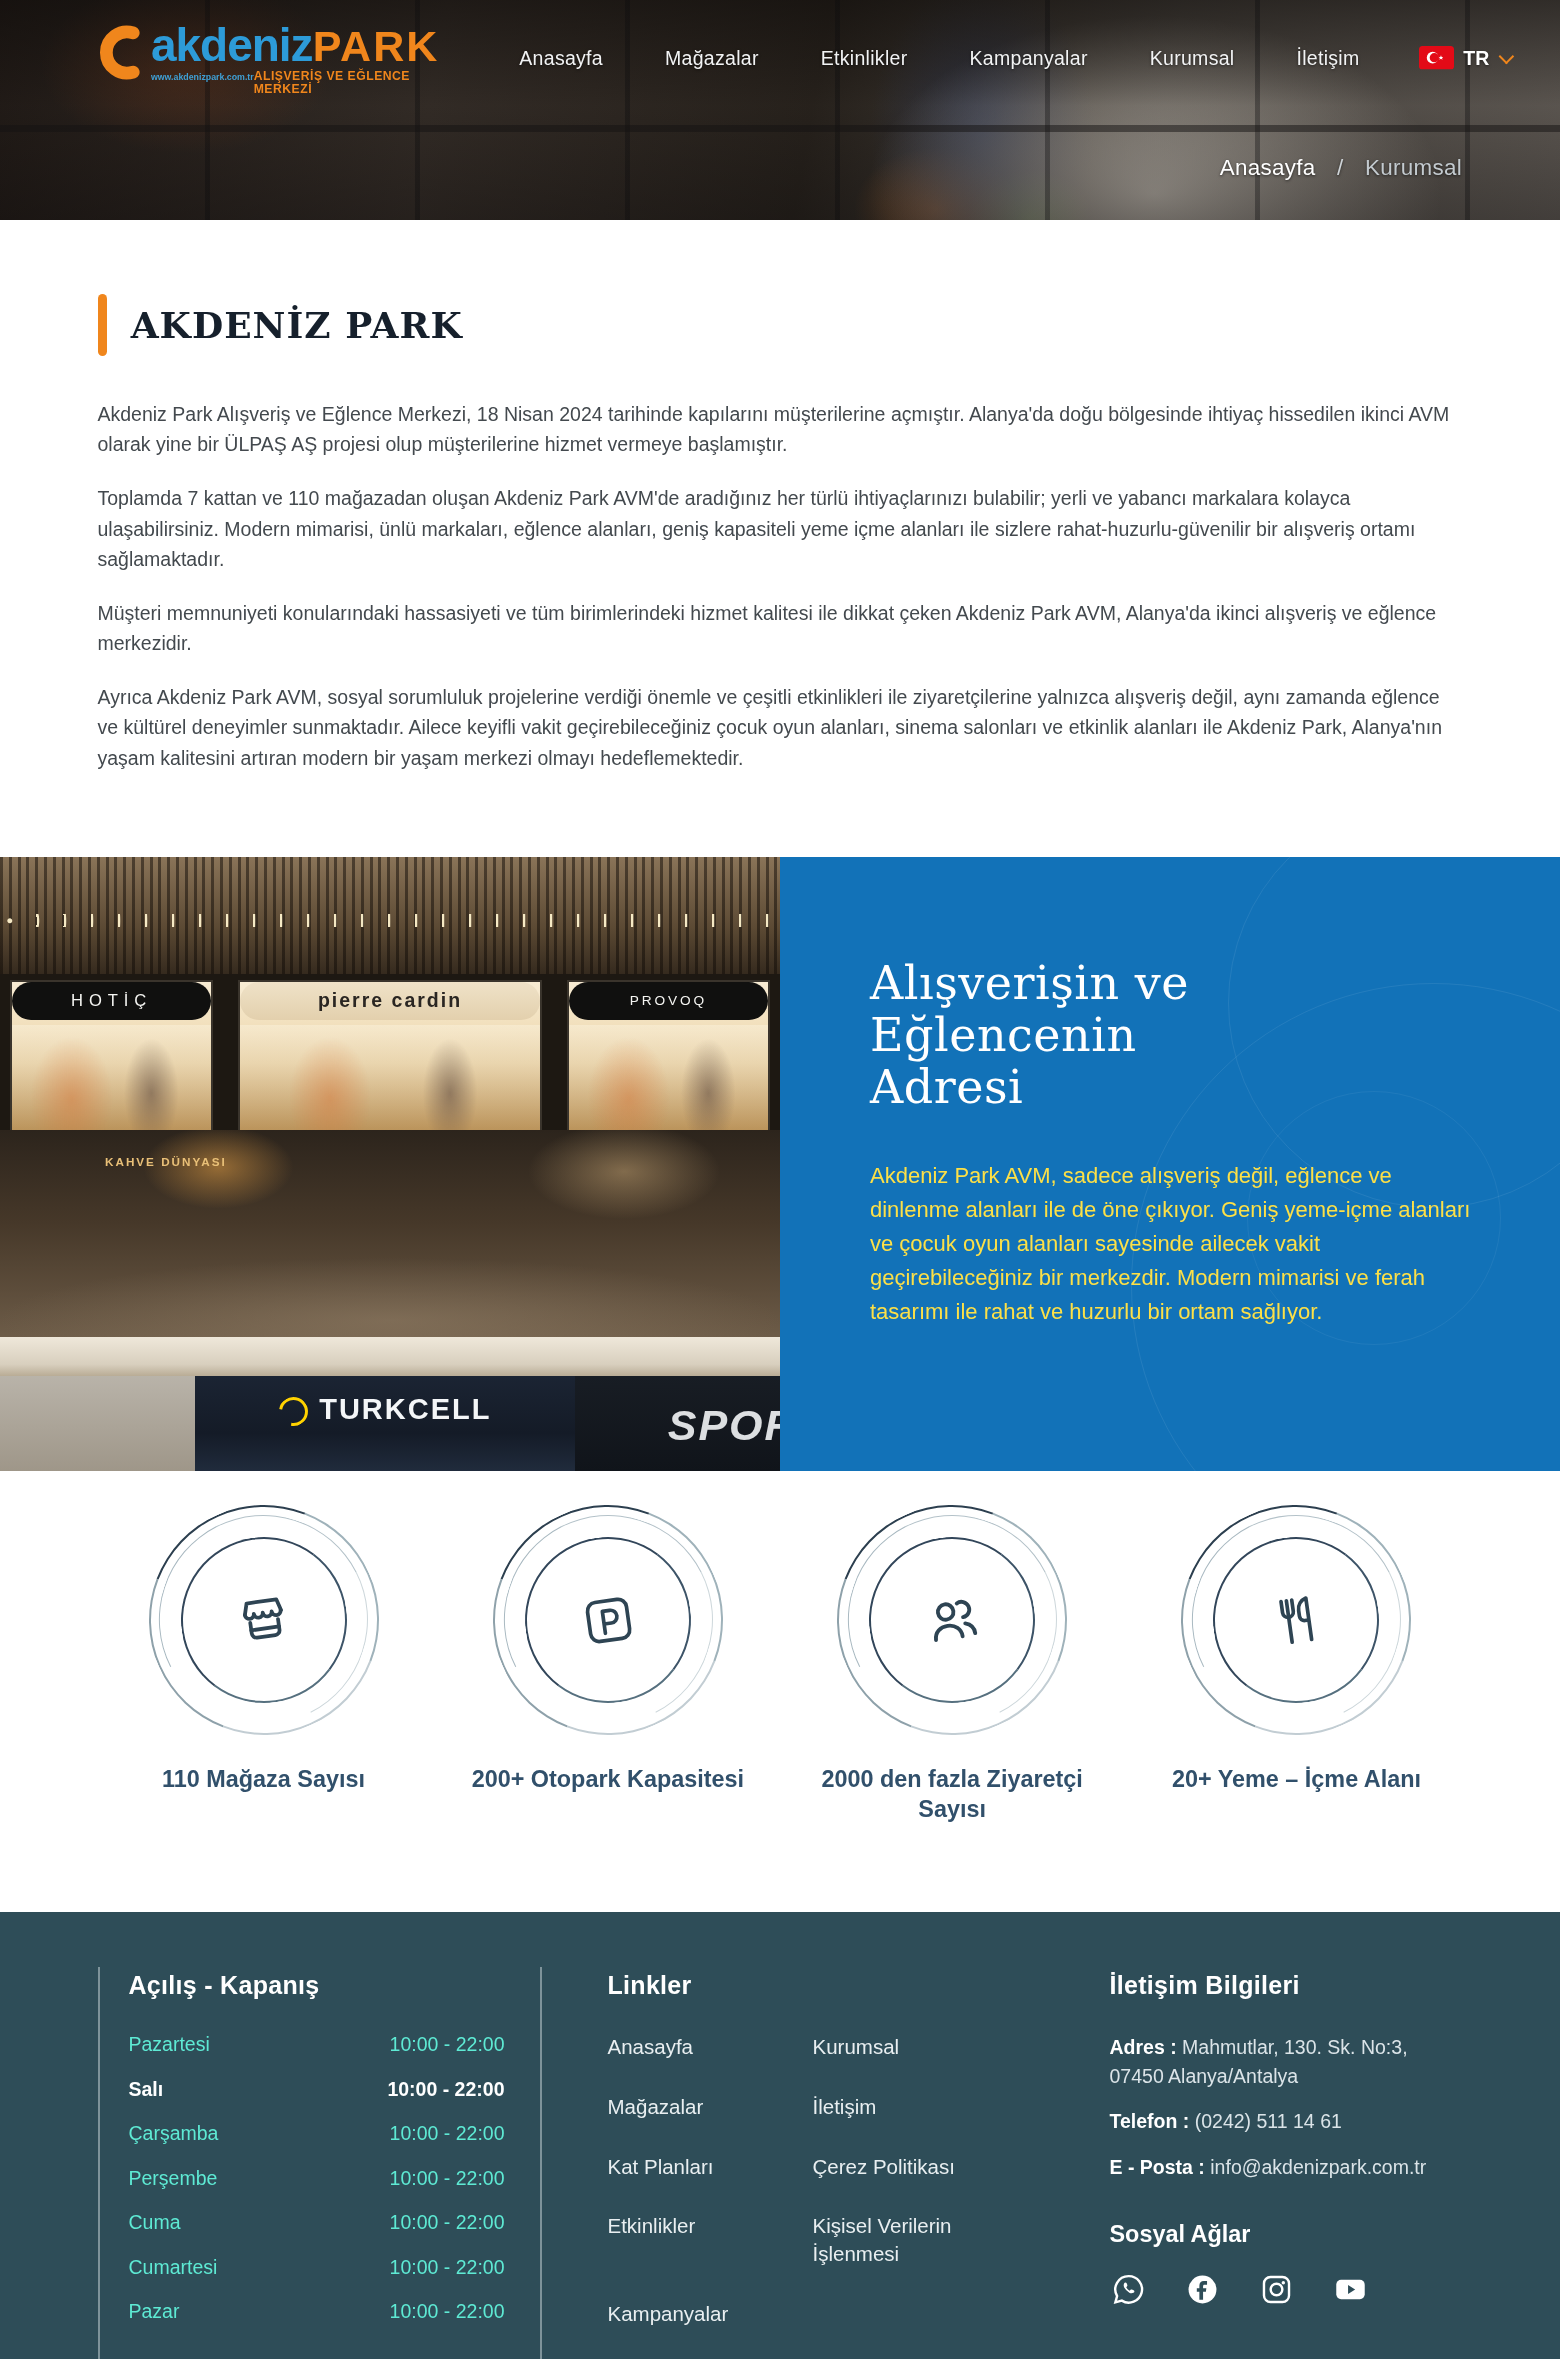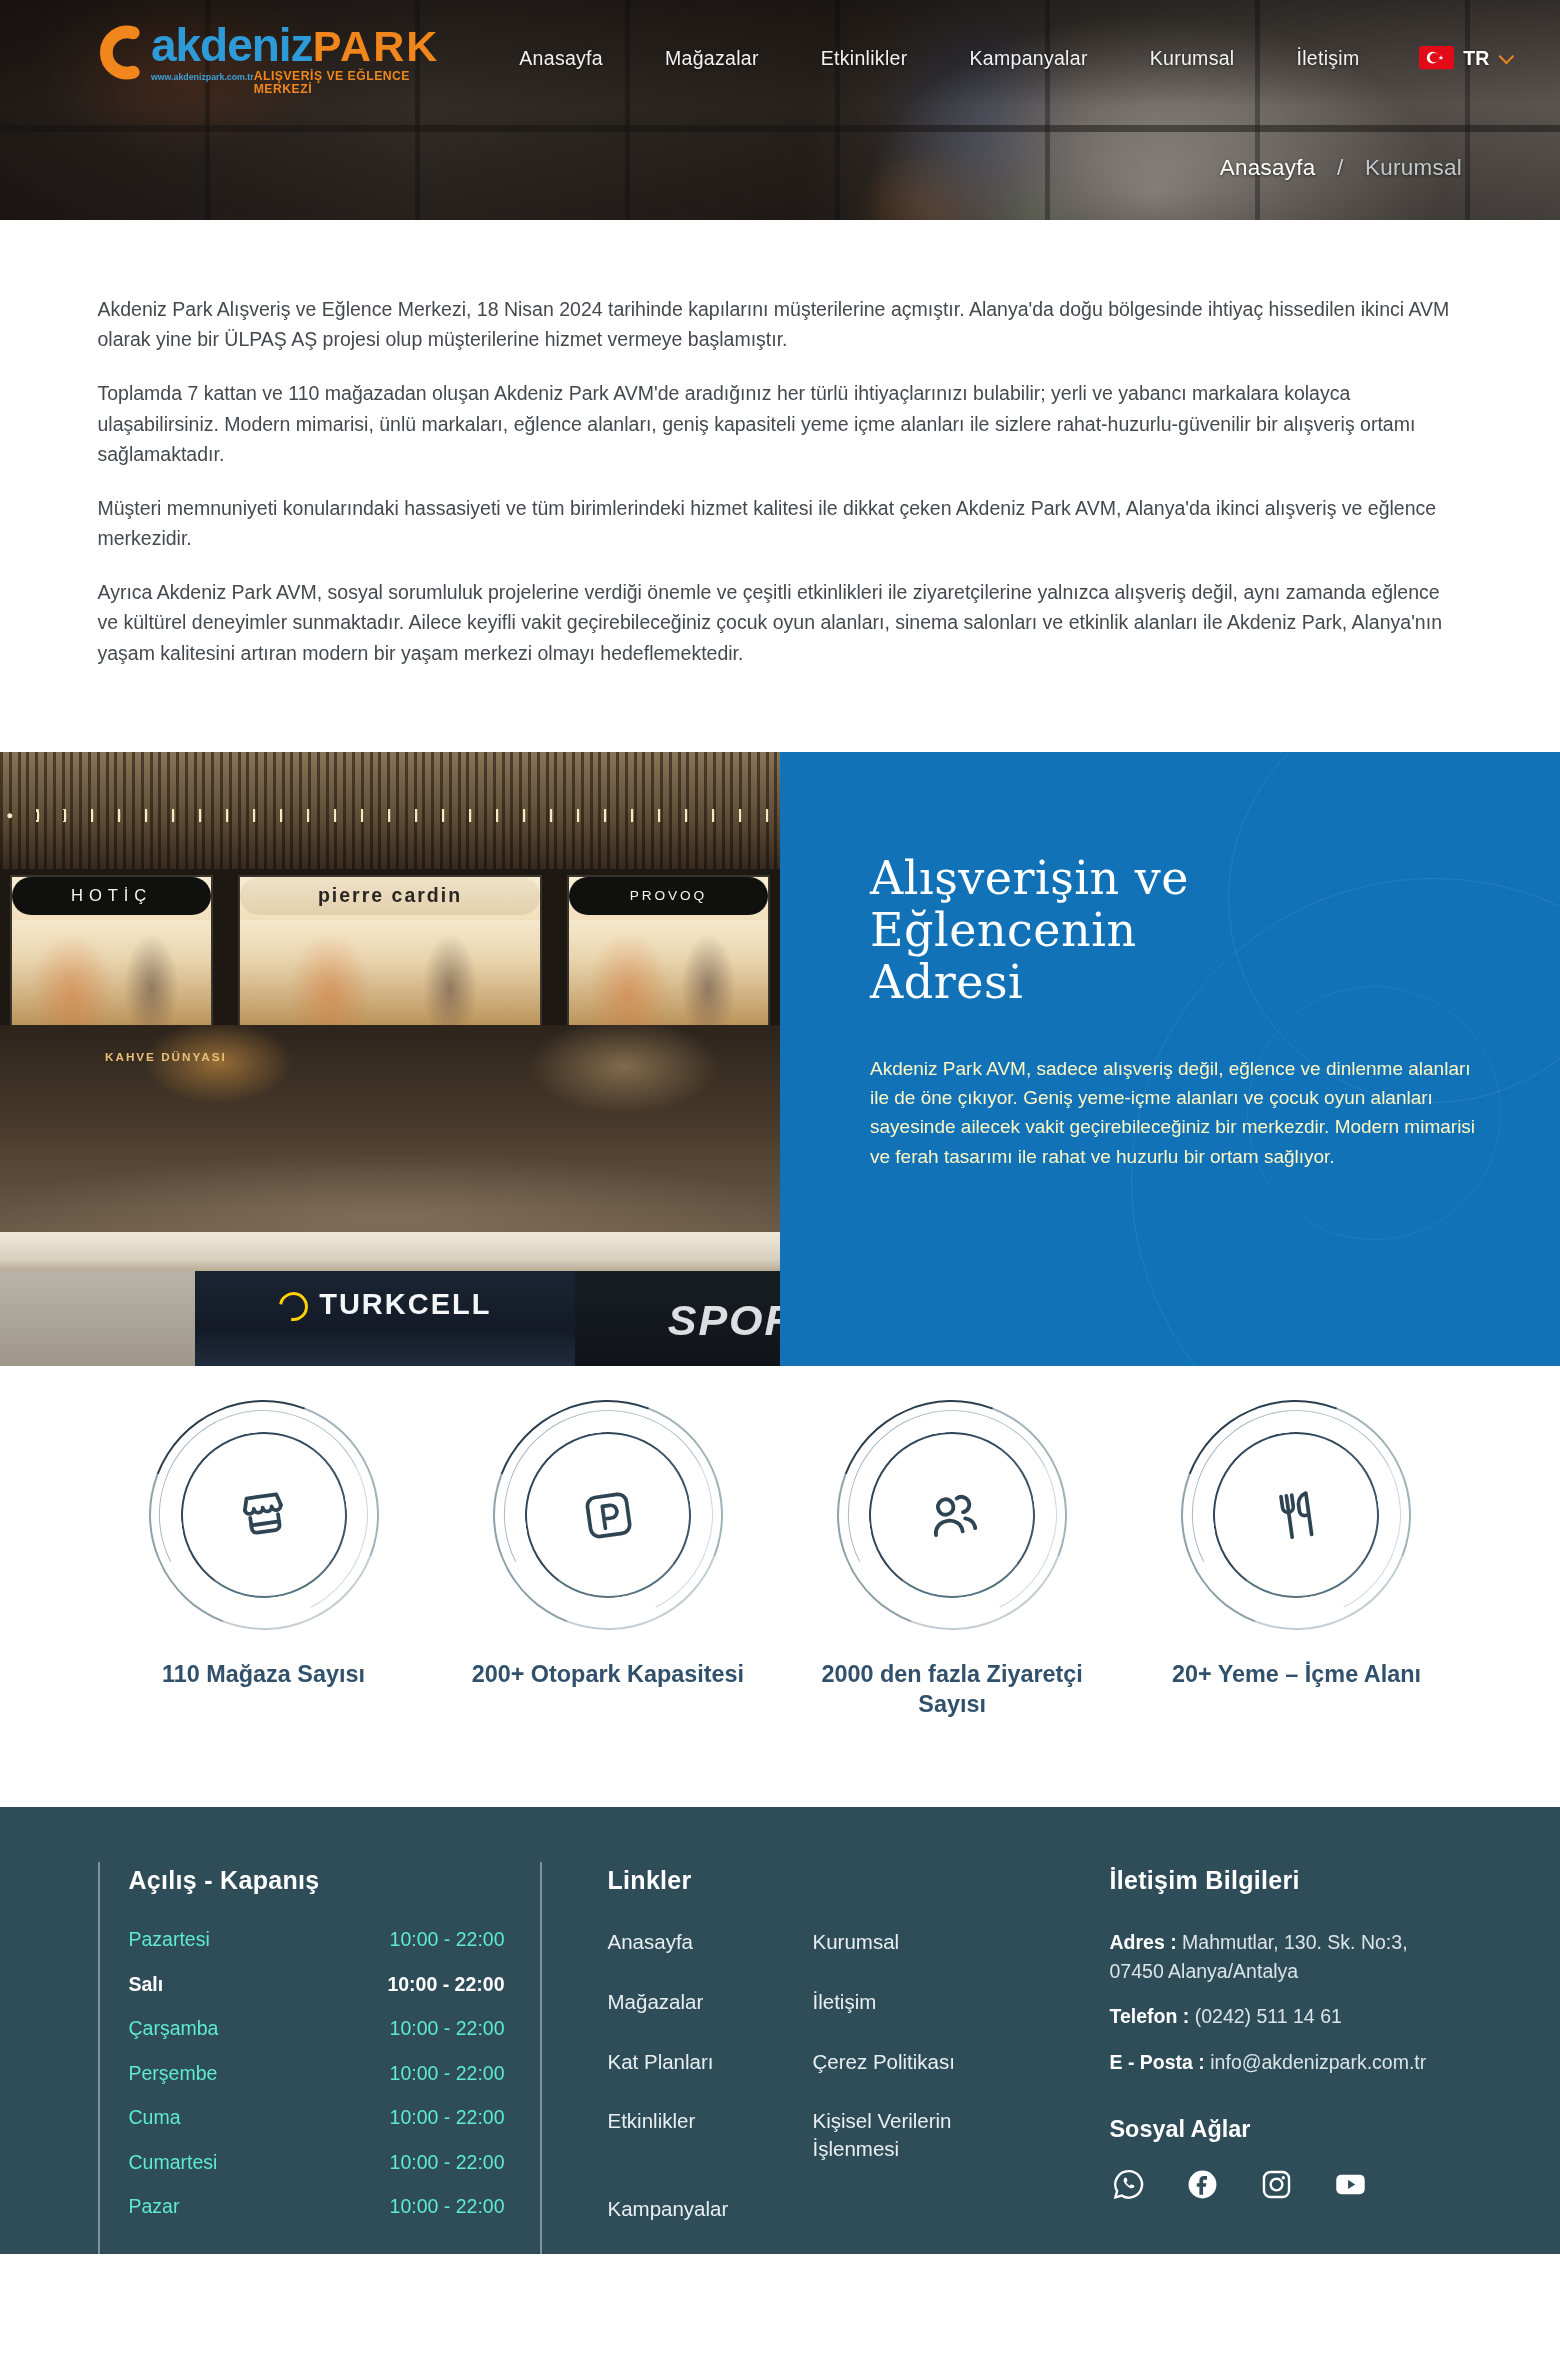--- a/index.html
+++ b/index.html
@@ -117,21 +117,21 @@
 
   .feature-panel { position:relative; flex:1; background:var(--c-panel_blue,#1272b8); color:#fff; padding:101px 98px 0 90px; overflow:hidden; }
   .fp-ring { position:absolute; border:1px solid rgba(255,255,255,0.08); border-radius:50%; }
   .fp-ring.r1 { width:410px; height:410px; right:-78px; top:-59px; }
   .fp-ring.r2 { width:605px; height:605px; right:-176px; bottom:-117px; }
   .fp-ring.r3 { width:254px; height:254px; right:59px; top:234px; border-color:rgba(255,255,255,0.06); }
   .feature-title {
     font-family:"DejaVu Serif","Liberation Serif",serif;
     font-size:46px; font-weight:500; line-height:1.13; letter-spacing:0.5px; margin-bottom:45px;
   }
-  .feature-panel p { width:610px; font-size:19px; line-height:1.55; color:#fef9c3; margin-bottom:33px; }
+  .feature-panel p { width:610px; font-size:22px; line-height:1.55; color:#fde047; margin-bottom:33px; }
 
   
   .stats { padding:34px 0 88px 0; }
   .stats-row { display:flex; justify-content:space-between; }
   .stat { width:332px; display:flex; flex-direction:column; align-items:center; text-align:center; }
   .rings { position:relative; width:230px; height:230px; }
   .ring { position:absolute; border-radius:50%; }
   .ring.outer { inset:0; border:2px solid; border-color:#2c3f4f #9fb2ba #c2cdd3 #8ea1aa; transform:rotate(-24deg); }
   .ring.midr { inset:10.7px; border:1.5px solid; border-color:#b4c2c9 #cdd7db transparent #a9b9c1; transform:rotate(18deg); }
   .ring.inner { inset:32px; border:2.4px solid #32465a; border-color:#32465a #3d5468 #56707f #32465a; transform:rotate(-8deg);
@@ -199,20 +199,24 @@
   </div>
   <div class="breadcrumb">
     <a href="#" class="bc-home">Anasayfa</a>
     <span class="bc-sep">/</span>
     <span class="bc-cur">Kurumsal</span>
   </div>
 </header>
 
 <section class="about">
   <div class="container">
+    <div class="about-title-row">
+      <span class="title-bar"></span>
+      <h1 class="page-title">AKDENİZ PARK</h1>
+    </div>
     <p>Akdeniz Park Alışveriş ve Eğlence Merkezi, 18 Nisan 2024 tarihinde kapılarını müşterilerine açmıştır. Alanya'da doğu bölgesinde ihtiyaç hissedilen ikinci AVM olarak yine bir ÜLPAŞ AŞ projesi olup müşterilerine hizmet vermeye başlamıştır.</p>
     <p>Toplamda 7 kattan ve 110 mağazadan oluşan Akdeniz Park AVM'de aradığınız her türlü ihtiyaçlarınızı bulabilir; yerli ve yabancı markalara kolayca ulaşabilirsiniz. Modern mimarisi, ünlü markaları, eğlence alanları, geniş kapasiteli yeme içme alanları ile sizlere rahat-huzurlu-güvenilir bir alışveriş ortamı sağlamaktadır.</p>
     <p>Müşteri memnuniyeti konularındaki hassasiyeti ve tüm birimlerindeki hizmet kalitesi ile dikkat çeken Akdeniz Park AVM, Alanya'da ikinci alışveriş ve eğlence merkezidir.</p>
     <p>Ayrıca Akdeniz Park AVM, sosyal sorumluluk projelerine verdiği önemle ve çeşitli etkinlikleri ile ziyaretçilerine yalnızca alışveriş değil, aynı zamanda eğlence ve kültürel deneyimler sunmaktadır. Ailece keyifli vakit geçirebileceğiniz çocuk oyun alanları, sinema salonları ve etkinlik alanları ile Akdeniz Park, Alanya'nın yaşam kalitesini artıran modern bir yaşam merkezi olmayı hedeflemektedir.</p>
   </div>
 </section>
 
 <section class="feature">
   <div class="mall-photo">
     <div class="ph-ceiling"></div>

